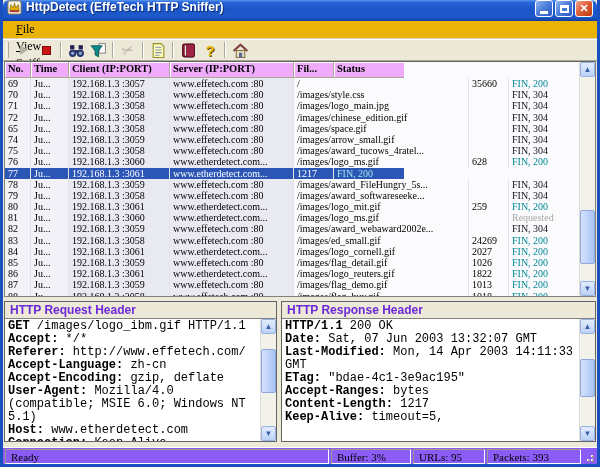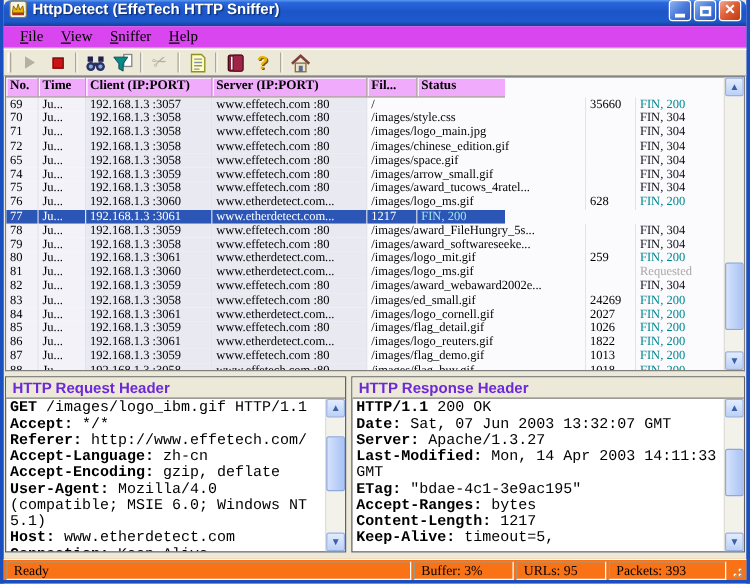--- a/index.html
+++ b/index.html
@@ -20,21 +20,21 @@
   .winbtn { width:18px; height:17px; border:1px solid #fff; border-radius:3px; display:flex;
     align-items:center; justify-content:center; color:#fff; font-size:11px; line-height:1;
     font-family:"Liberation Sans",sans-serif; font-weight:bold;
     background:linear-gradient(135deg,#8FB4F2 0%,#4A7BD8 50%,#2B5BC8 100%); }
   .winbtn.close { background:linear-gradient(135deg,#F0A890 0%,#E06038 45%,#C03A10 100%); }
   .glyph-min { width:8px; height:3px; background:#fff; margin-top:8px; }
   .glyph-max { width:9px; height:8px; border:2px solid #fff; border-top-width:3px; }
 
   
   .menubar { height:18px; display:flex; align-items:flex-start; padding-left:6px;
-    background:#d946ef; border-bottom:1px solid #D8D4C0; font-size:12px; }
+    background:#eab308; border-bottom:1px solid #D8D4C0; font-size:12px;flex-direction:column; }
   .menu-item { display:inline-block; padding:1px 7px; color:#000; cursor:default; }
   .menu-item::first-letter { text-decoration:underline; }
 
   
   .toolbar { height:22px; display:flex; align-items:center; background:#ECE9D8;
     border-top:1px solid #FFF; border-bottom:1px solid #ACA899; padding-left:2px; }
   .grip { width:3px; height:16px; border-left:1px solid #fff; border-right:1px solid #ACA899; margin:0 4px 0 1px; }
   .tbtn { width:22px; height:20px; display:flex; align-items:center; justify-content:center; }
   .tsep { width:2px; height:16px; border-left:1px solid #ACA899; border-right:1px solid #FFF; margin:0 3px; }
   .play-tri { width:0; height:0; border-left:8px solid #B4B0A4; border-top:5px solid transparent; border-bottom:5px solid transparent; }
@@ -78,21 +78,21 @@
   .panel.req { width:273px; } .panel.resp { width:315px; }
   .panel-header { background:#ECE9D8; border-bottom:1px solid #808080; padding:1px 5px;
     font-family:"Liberation Sans",sans-serif; font-weight:bold; font-size:12px; color:#6d28d9; height:17px; }
   .panel-body { position:relative; flex:1; overflow:hidden; }
   .panel-text { position:absolute; top:0; left:0; right:16px; bottom:0; padding:1px 3px;
     font-family:"Liberation Mono","DejaVu Sans Mono",monospace; font-size:12px; line-height:13px;
     color:#000; overflow:hidden; }
   .hline b { font-weight:bold; }
 
   
-  .statusbar { position:absolute; left:0; right:0; bottom:0; height:17px; background:#f97316;
+  .statusbar { position:absolute; left:0; right:0; bottom:0; height:17px; background:#8b5cf6;
     display:flex; align-items:center; padding:1px 2px; gap:2px; font-size:11px; border-top:1px solid #fff; }
   .scell { border:1px solid; border-color:#9D9A84 #FFFFFF #FFFFFF #9D9A84; height:15px;
     padding:0 5px; line-height:14px; white-space:nowrap; overflow:hidden; }
   .scell.ready { flex:1; }
   .scell.buffer { width:80px; } .scell.urls { width:72px; } .scell.packets { width:94px;font-family:Liberation Serif, serif; }
   .resize-grip { width:12px; height:13px; position:relative; }
   .resize-grip i { position:absolute; width:2px; height:2px; background:#9A9787;
     box-shadow:-1px -1px 0 #fff; }
   .resize-grip i:nth-child(1){ right:1px; bottom:1px; }
   .resize-grip i:nth-child(2){ right:5px; bottom:1px; }
@@ -405,21 +405,20 @@
           <span class="sbtn down">▼</span>
         </div>
       </div>
     </div>
     <div class="panel resp">
       <div class="panel-header">HTTP Response Header</div>
       <div class="panel-body">
         <div class="panel-text" id="resp-text">
             <div class="hline"><b>HTTP/1.1</b> 200 OK</div>
             <div class="hline"><b>Date:</b> Sat, 07 Jun 2003 13:32:07 GMT</div>
-            <div class="hline"><b>Server:</b> Apache/1.3.27</div>
             <div class="hline"><b>Last-Modified:</b> Mon, 14 Apr 2003 14:11:33 GMT</div>
             <div class="hline"><b>ETag:</b> "bdae-4c1-3e9ac195"</div>
             <div class="hline"><b>Accept-Ranges:</b> bytes</div>
             <div class="hline"><b>Content-Length:</b> 1217</div>
             <div class="hline"><b>Keep-Alive:</b> timeout=5,</div>
           </div>
         <div class="vscroll">
           <span class="sbtn up">▲</span>
           <span class="sthumb" style="top:40px;height:38px;"></span>
           <span class="sbtn down">▼</span>

